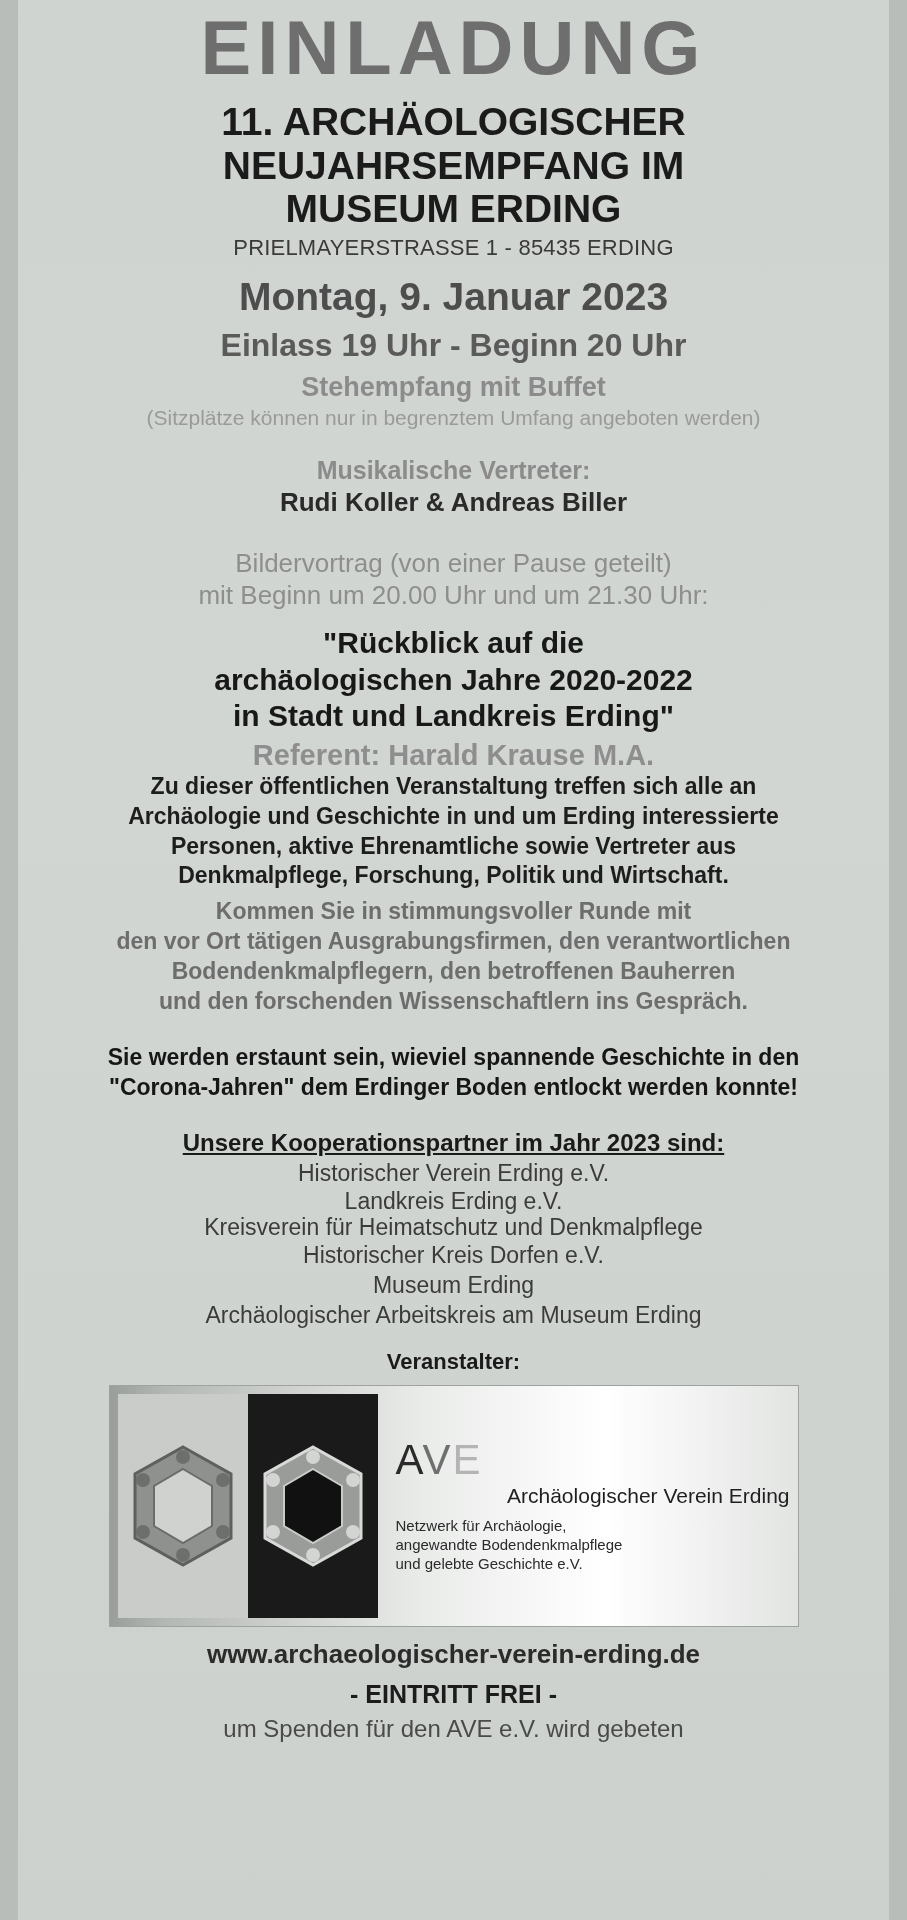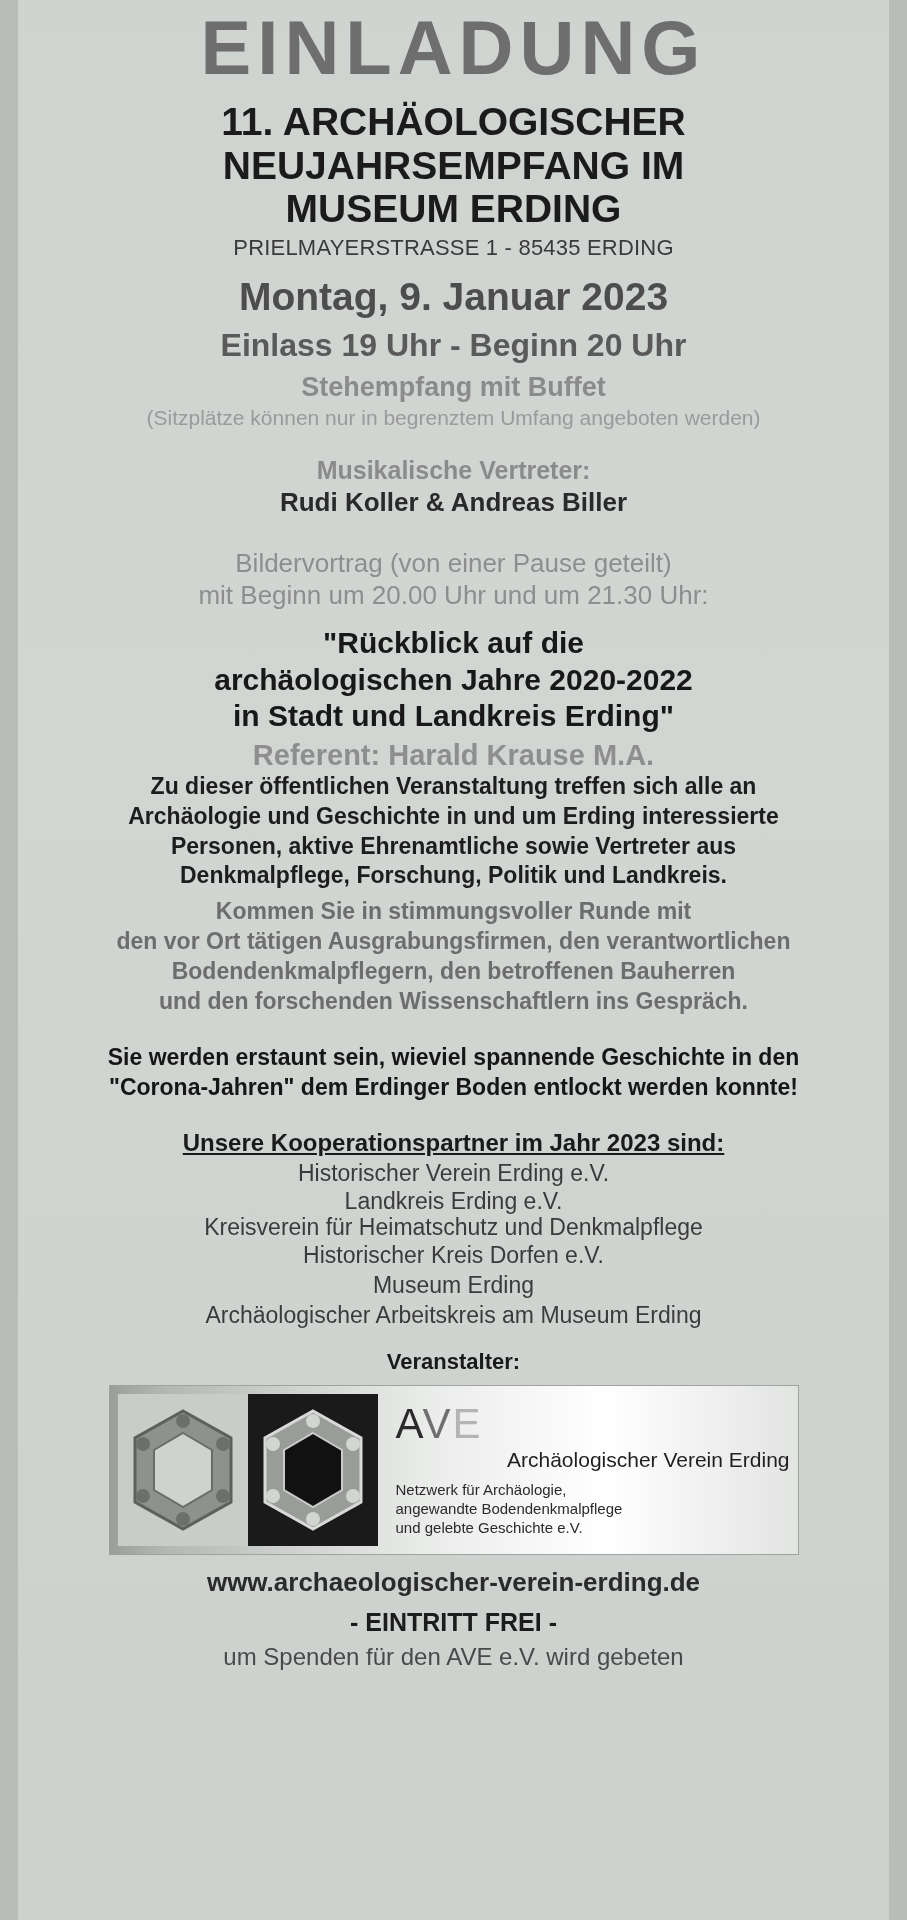--- a/index.html
+++ b/index.html
@@ -175,21 +175,21 @@
     font-size: 22px;
     font-weight: bold;
     color: #1a1a1a;
     margin-top: 20px;
   }
 
   
   .logo-wrap {
     margin: 10px auto 0 auto;
     width: 690px;
-    height: 170px;
+    height: 242px;
     background: linear-gradient(90deg,#9a9e9a 0%, #b4b8b4 8%, #e9ebe9 45%, #ffffff 72%, #e2e4e2 100%);
     border: 1px solid #9fa39f;
     display: flex;
     align-items: stretch;
     box-sizing: border-box;
     padding: 8px;
     gap: 0;
   }
   .logo-img {
     width: 260px;
@@ -294,21 +294,21 @@
     <div>archäologischen Jahre 2020-2022</div>
     <div>in Stadt und Landkreis Erding"</div>
   </div>
 
   <div class="referent">Referent: Harald Krause M.A.</div>
 
   <div class="para">
     <div>Zu dieser öffentlichen Veranstaltung treffen sich alle an</div>
     <div>Archäologie und Geschichte in und um Erding interessierte</div>
     <div>Personen, aktive Ehrenamtliche sowie Vertreter aus</div>
-    <div>Denkmalpflege, Forschung, Politik und Landkreis.</div>
+    <div>Denkmalpflege, Forschung, Politik und Wirtschaft.</div>
   </div>
 
   <div class="para2">
     <div>Kommen Sie in stimmungsvoller Runde mit</div>
     <div>den vor Ort tätigen Ausgrabungsfirmen, den verantwortlichen</div>
     <div>Bodendenkmalpflegern, den betroffenen Bauherren</div>
     <div>und den forschenden Wissenschaftlern ins Gespräch.</div>
   </div>
 
   <div class="para3">

